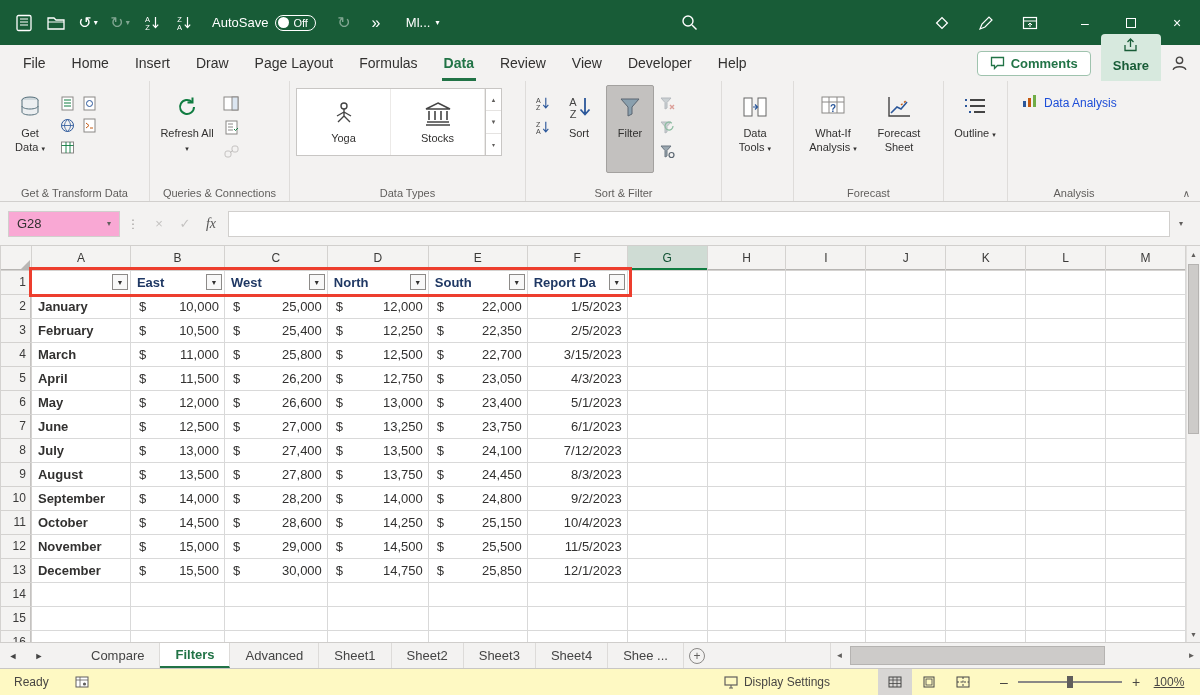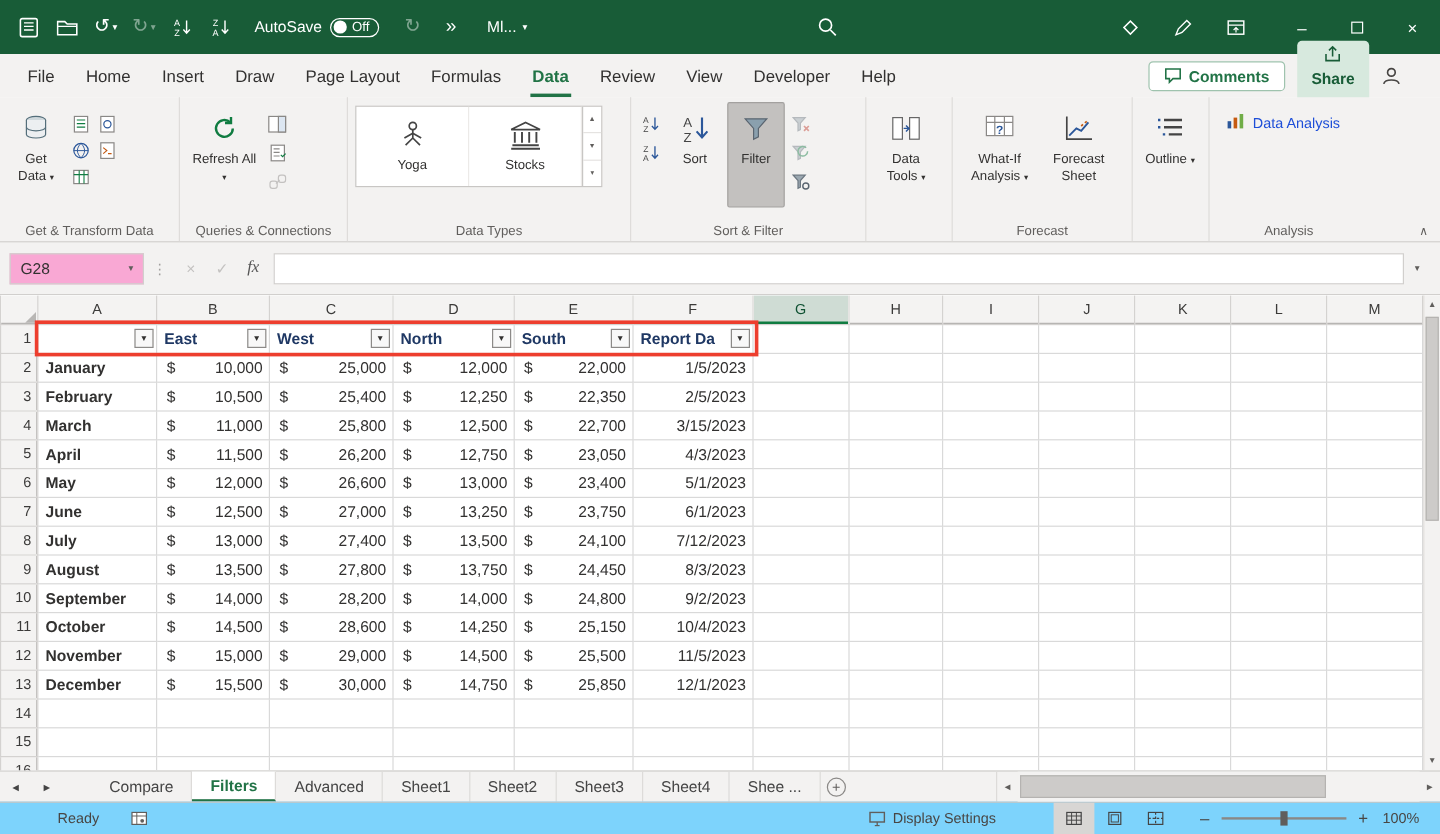--- a/index.html
+++ b/index.html
@@ -22,21 +22,21 @@
 .spacer{flex:1;}
 .winbtn{width:46px;height:45px;display:flex;align-items:center;justify-content:center;font-size:14px;cursor:pointer;}
 .maxbox{width:10px;height:10px;border:1px solid #fff;display:inline-block;}
 
 
 .menubar{height:36px;background:#f3f2f1;display:flex;align-items:stretch;padding-left:10px;font-size:14px;flex:0 0 36px;}
 .tabstrip{display:flex;align-items:stretch;}
 .mtab{padding:0 13px;display:flex;align-items:center;position:relative;cursor:pointer;white-space:nowrap;color:#323130;}
 .mtab.active{color:#217346;font-weight:700;}
 .mtab.active::after{content:"";position:absolute;left:11px;right:11px;bottom:0;height:3px;background:#217346;}
-.mbright{margin-left:auto;display:flex;align-items:center;gap:10px;padding-right:32px;}
+.mbright{margin-left:auto;display:flex;align-items:center;gap:10px;padding-right:12px;}
 .comments{display:flex;align-items:center;gap:6px;color:#217346;background:#fff;border:1px solid #9fc3ae;border-radius:4px;padding:4px 12px;font-size:13px;font-weight:700;cursor:pointer;}
 .share{display:flex;align-items:center;gap:6px;color:#185C37;background:#d7e9de;border-radius:4px;padding:4px 12px;font-size:13px;font-weight:700;cursor:pointer;flex-direction:column;}
 .share .chev{font-size:8px;}
 .person{cursor:pointer;display:flex;align-items:center;}
 
 
 .ribbon{height:121px;background:#f3f2f1;border-bottom:1px solid #d1cfcd;display:flex;position:relative;flex:0 0 121px;}
 .rgroup{position:relative;height:100%;border-right:1px solid #dedcda;padding:4px 4px 16px 6px;display:flex;align-items:flex-start;gap:3px;}
 .glabel{position:absolute;bottom:2px;left:0;right:0;text-align:center;font-size:11px;color:#605e5c;white-space:nowrap;overflow:hidden;}
 .bigbtn{display:flex;flex-direction:column;align-items:center;height:88px;padding:5px 2px 0;border:1px solid transparent;border-radius:2px;cursor:pointer;}
@@ -97,33 +97,33 @@
 .stab.active{background:#fff;color:#217346;font-weight:700;border-bottom:2px solid #217346;}
 .addsheet{width:26px;display:flex;align-items:center;justify-content:center;cursor:pointer;}
 .addsheet span{width:16px;height:16px;border:1px solid #8a8886;border-radius:50%;display:flex;align-items:center;justify-content:center;font-size:12px;color:#605e5c;line-height:1;}
 .sspacer{flex:1;}
 .hscroll{width:370px;display:flex;align-items:stretch;border-left:1px solid #dddbd9;}
 .harr{width:17px;display:flex;align-items:center;justify-content:center;font-size:8px;color:#605e5c;cursor:pointer;}
 .htrack{flex:1;position:relative;background:#f3f2f1;}
 .hthumb{position:absolute;top:3px;bottom:3px;left:2px;width:255px;background:#cdcbc9;border:1px solid #b5b3b1;cursor:grab;}
 
 
-.statusbar{height:27px;border-top:1px solid #c8c6c4;background:#7dd3fc;display:flex;align-items:center;font-size:12px;color:#484644;flex:0 0 27px;padding-left:34px;}
+.statusbar{height:27px;border-top:1px solid #c8c6c4;background:#fef9c3;display:flex;align-items:center;font-size:12px;color:#484644;flex:0 0 27px;}
 .ready{padding-left:14px;}
 .macro{margin-left:26px;display:flex;align-items:center;cursor:pointer;}
 .dset{display:flex;align-items:center;gap:6px;cursor:pointer;margin-right:48px;}
 .views{display:flex;align-items:stretch;height:100%;}
 .vbtn{width:34px;display:flex;align-items:center;justify-content:center;cursor:pointer;}
 .vbtn.active{background:#d8d6d4;}
 .zoomctl{display:flex;align-items:center;margin:0 6px 0 14px;}
 .zbtn{width:20px;text-align:center;font-size:14px;cursor:pointer;color:#484644;}
 .ztrack{width:104px;height:2px;background:#8a8886;position:relative;margin:0 4px;cursor:pointer;}
 .znotch{position:absolute;left:50%;top:-3px;width:1px;height:8px;background:#8a8886;}
 .zthumb{position:absolute;left:49px;top:-5px;width:6px;height:12px;background:#605e5c;cursor:grab;}
-.zpct{width:48px;text-align:left;padding-right:14px;cursor:pointer;}
+.zpct{width:48px;text-align:center;padding-right:14px;cursor:pointer;text-decoration:underline;}
 </style>
 </head>
 <body>
 
 <div class="app">
 
   <div class="titlebar">
     <div class="tbi">
       <svg width="18" height="18" viewBox="0 0 18 18">
           <rect x="2" y="1.5" width="14" height="15" rx="1.5" fill="none" stroke="#fff" stroke-width="1.3"></rect>

